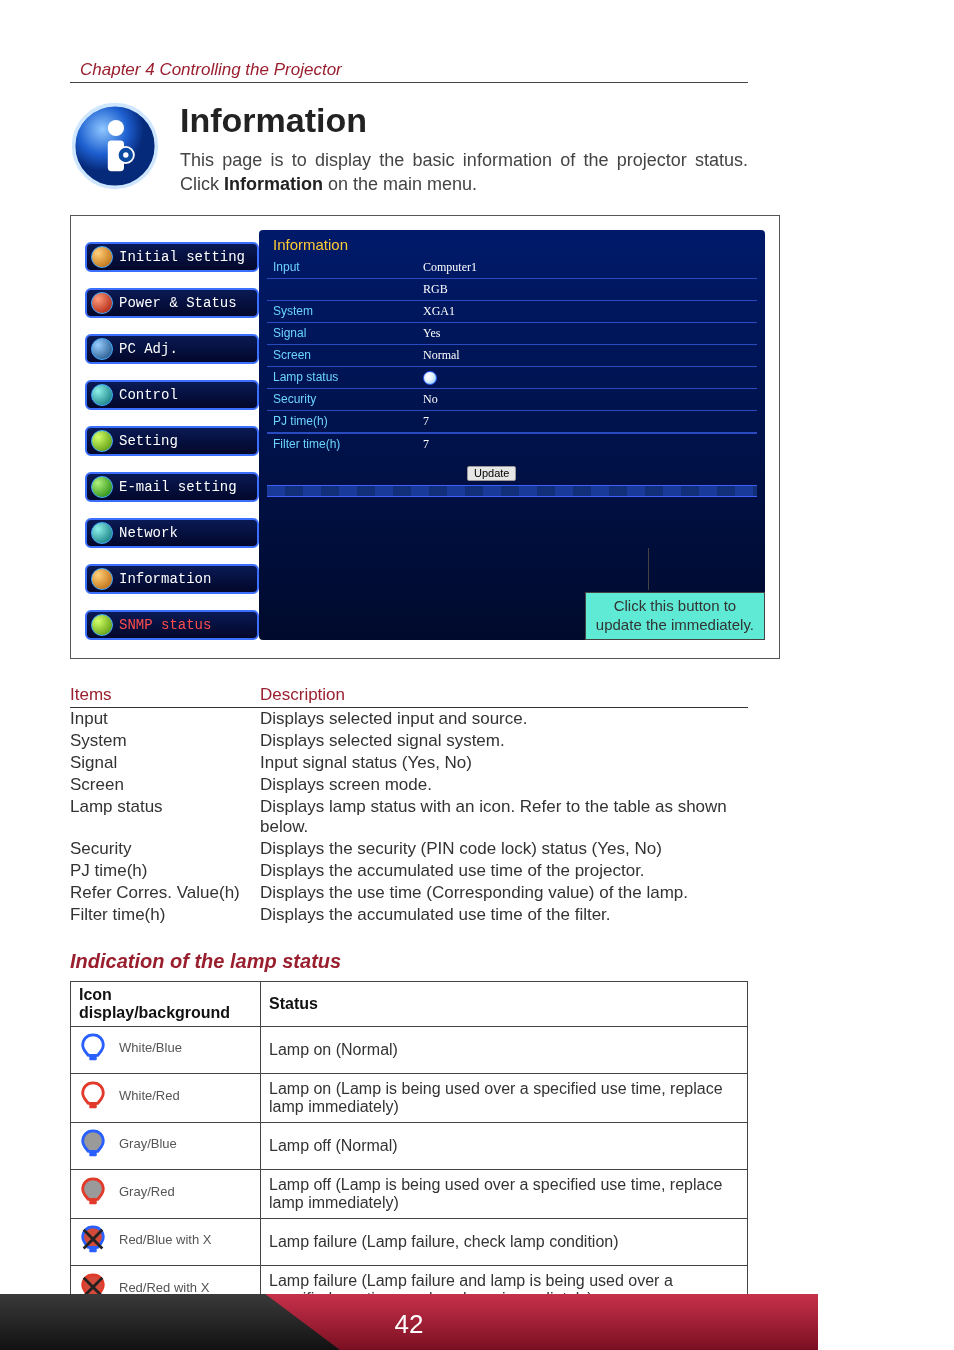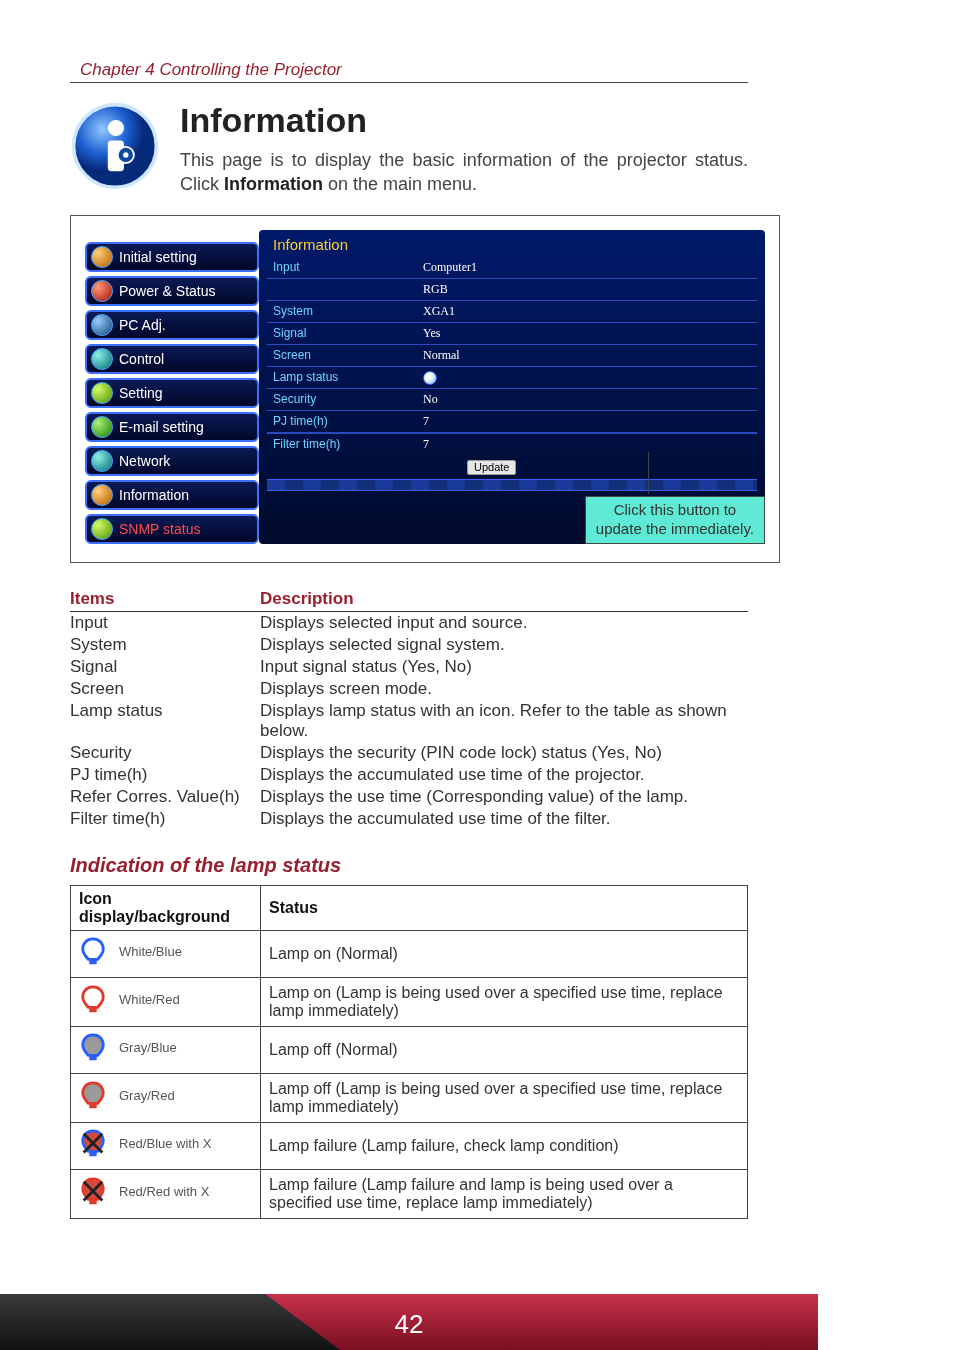--- a/index.html
+++ b/index.html
@@ -14,21 +14,21 @@
   .info-badge { width: 90px; height: 90px; flex: 0 0 auto; }
   .title-block { flex: 1; }
   .title-block h1 { font-size: 34px; font-weight: 700; margin-bottom: 8px; color: #222; }
   .intro { font-size: 18px; color: #444; line-height: 1.35; text-align: justify; }
   .intro b { font-weight: 700; color: #222; }
 
   
   .shot-box { border: 1px solid #555; padding: 14px 14px 18px 14px; width: 710px; margin: 0 auto 26px auto; position: relative; }
 
   .shot { position: relative; display: flex; gap: 0; }
-  .sidebar { width: 174px; display: flex; flex-direction: column; gap: 4px; padding-top: 12px; }
+  .sidebar { width: 174px; display: flex; flex-direction: column; gap: 16px; padding-top: 12px; font-family: Liberation Mono, monospace; }
   .sb-item { display: flex; align-items: center; height: 30px; border: 2px solid #3b6fff; border-radius: 6px; background: linear-gradient(#0a1a55, #02072a); color: #fff; font-size: 14px; padding-left: 4px; gap: 6px; }
   .sb-icon { width: 22px; height: 22px; border-radius: 50%; background: radial-gradient(circle at 30% 30%, #9cf, #147); border: 1px solid #4af; flex: 0 0 auto; position:relative; }
   .sb-icon.orange { background: radial-gradient(circle at 30% 30%, #ffd07a, #b35c00); }
   .sb-icon.green  { background: radial-gradient(circle at 30% 30%, #aef27a, #127a00); }
   .sb-icon.teal   { background: radial-gradient(circle at 30% 30%, #8ef0e8, #006a72); }
   .sb-icon.lime   { background: radial-gradient(circle at 30% 30%, #d3ff6a, #4a8a00); }
   .sb-icon.red    { background: radial-gradient(circle at 30% 30%, #ff9a7a, #a01000); }
   .sb-item.red-text span.lbl { color: #ff4d4d; }
 
   .panel { flex: 1; background: linear-gradient(#001a6a, #000a2c); border-radius: 4px; padding: 4px 8px 6px 8px; margin-left: 0; position: relative; }
@@ -39,21 +39,21 @@
   .row-sep { border: none; border-top: 1px solid #2a4abf; }
   .update-btn { background: #e6e6e6; color: #000; font: 11px/1 Arial; padding: 1px 6px; border: 1px solid #999; border-radius: 2px; margin-left: 200px; display:inline-block; }
   .ruler { height: 12px; background: repeating-linear-gradient(90deg, #1a3a9a 0 18px, #12307a 18px 36px); margin-top: 4px; border-top:1px solid #3a5fff; border-bottom:1px solid #3a5fff; }
   .lamp-dot { width:14px; height:14px; border-radius:50%; background: radial-gradient(circle at 35% 35%, #fff, #e8f4ff 40%, #a8d4ff 70%, #4a8aff); border:1px solid #2a5fff; display:inline-block; vertical-align:middle; }
 
   .callout-box { position: absolute; right: 14px; bottom: 18px; border: 1px solid #444; padding: 4px 10px; font-size: 15px; color: #333; background: #5eead4; text-align: center; line-height: 1.25; }
   .callout-line { position: absolute; width:1px; background:#444; }
 
   
   .desc { width: 100%; margin-bottom: 24px; font-size: 17px; }
-  .desc-head { display: flex; font-weight: 700; color: #9a1f2e; border-bottom: 1px solid #333; padding-bottom: 2px; }
+  .desc-head { display: flex; font-weight: 400; color: #9a1f2e; border-bottom: 1px solid #333; padding-bottom: 2px; }
   .desc-head .c1 { width: 190px; }
   .desc-row { display: flex; padding: 1px 0; color: #333; }
   .desc-row .c1 { width: 190px; }
   .desc-row .c2 { flex: 1; }
 
   .subheading { font-style: italic; font-weight: 700; color: #9a1f2e; font-size: 20px; margin: 6px 0 8px 0; }
 
   
   table.lamp { width: 100%; border-collapse: collapse; font-size: 16px; }
   table.lamp th { text-align: left; font-weight: 700; color: #111; border: 1px solid #444; padding: 4px 8px; background: #fff; }
@@ -182,21 +182,21 @@
               <div class="k">PJ time(h)</div>
               <div class="v">7</div>
             </div>
             <hr class="row-sep">
             <hr class="row-sep">
             <div class="kv">
               <div class="k">Filter time(h)</div>
               <div class="v">7</div>
             </div>
           </div>
-        <div style="margin-top:2px;">
+        <div style="margin-top:8px;">
           <span class="update-btn">Update</span>
         </div>
         <div class="ruler"></div>
       </div>
     </div>
 
     <div class="callout-line" style="right:130px; bottom:68px; height:42px;"></div>
     <div class="callout-box">
       <div>Click this button to</div>
       <div>update the immediately.</div>

